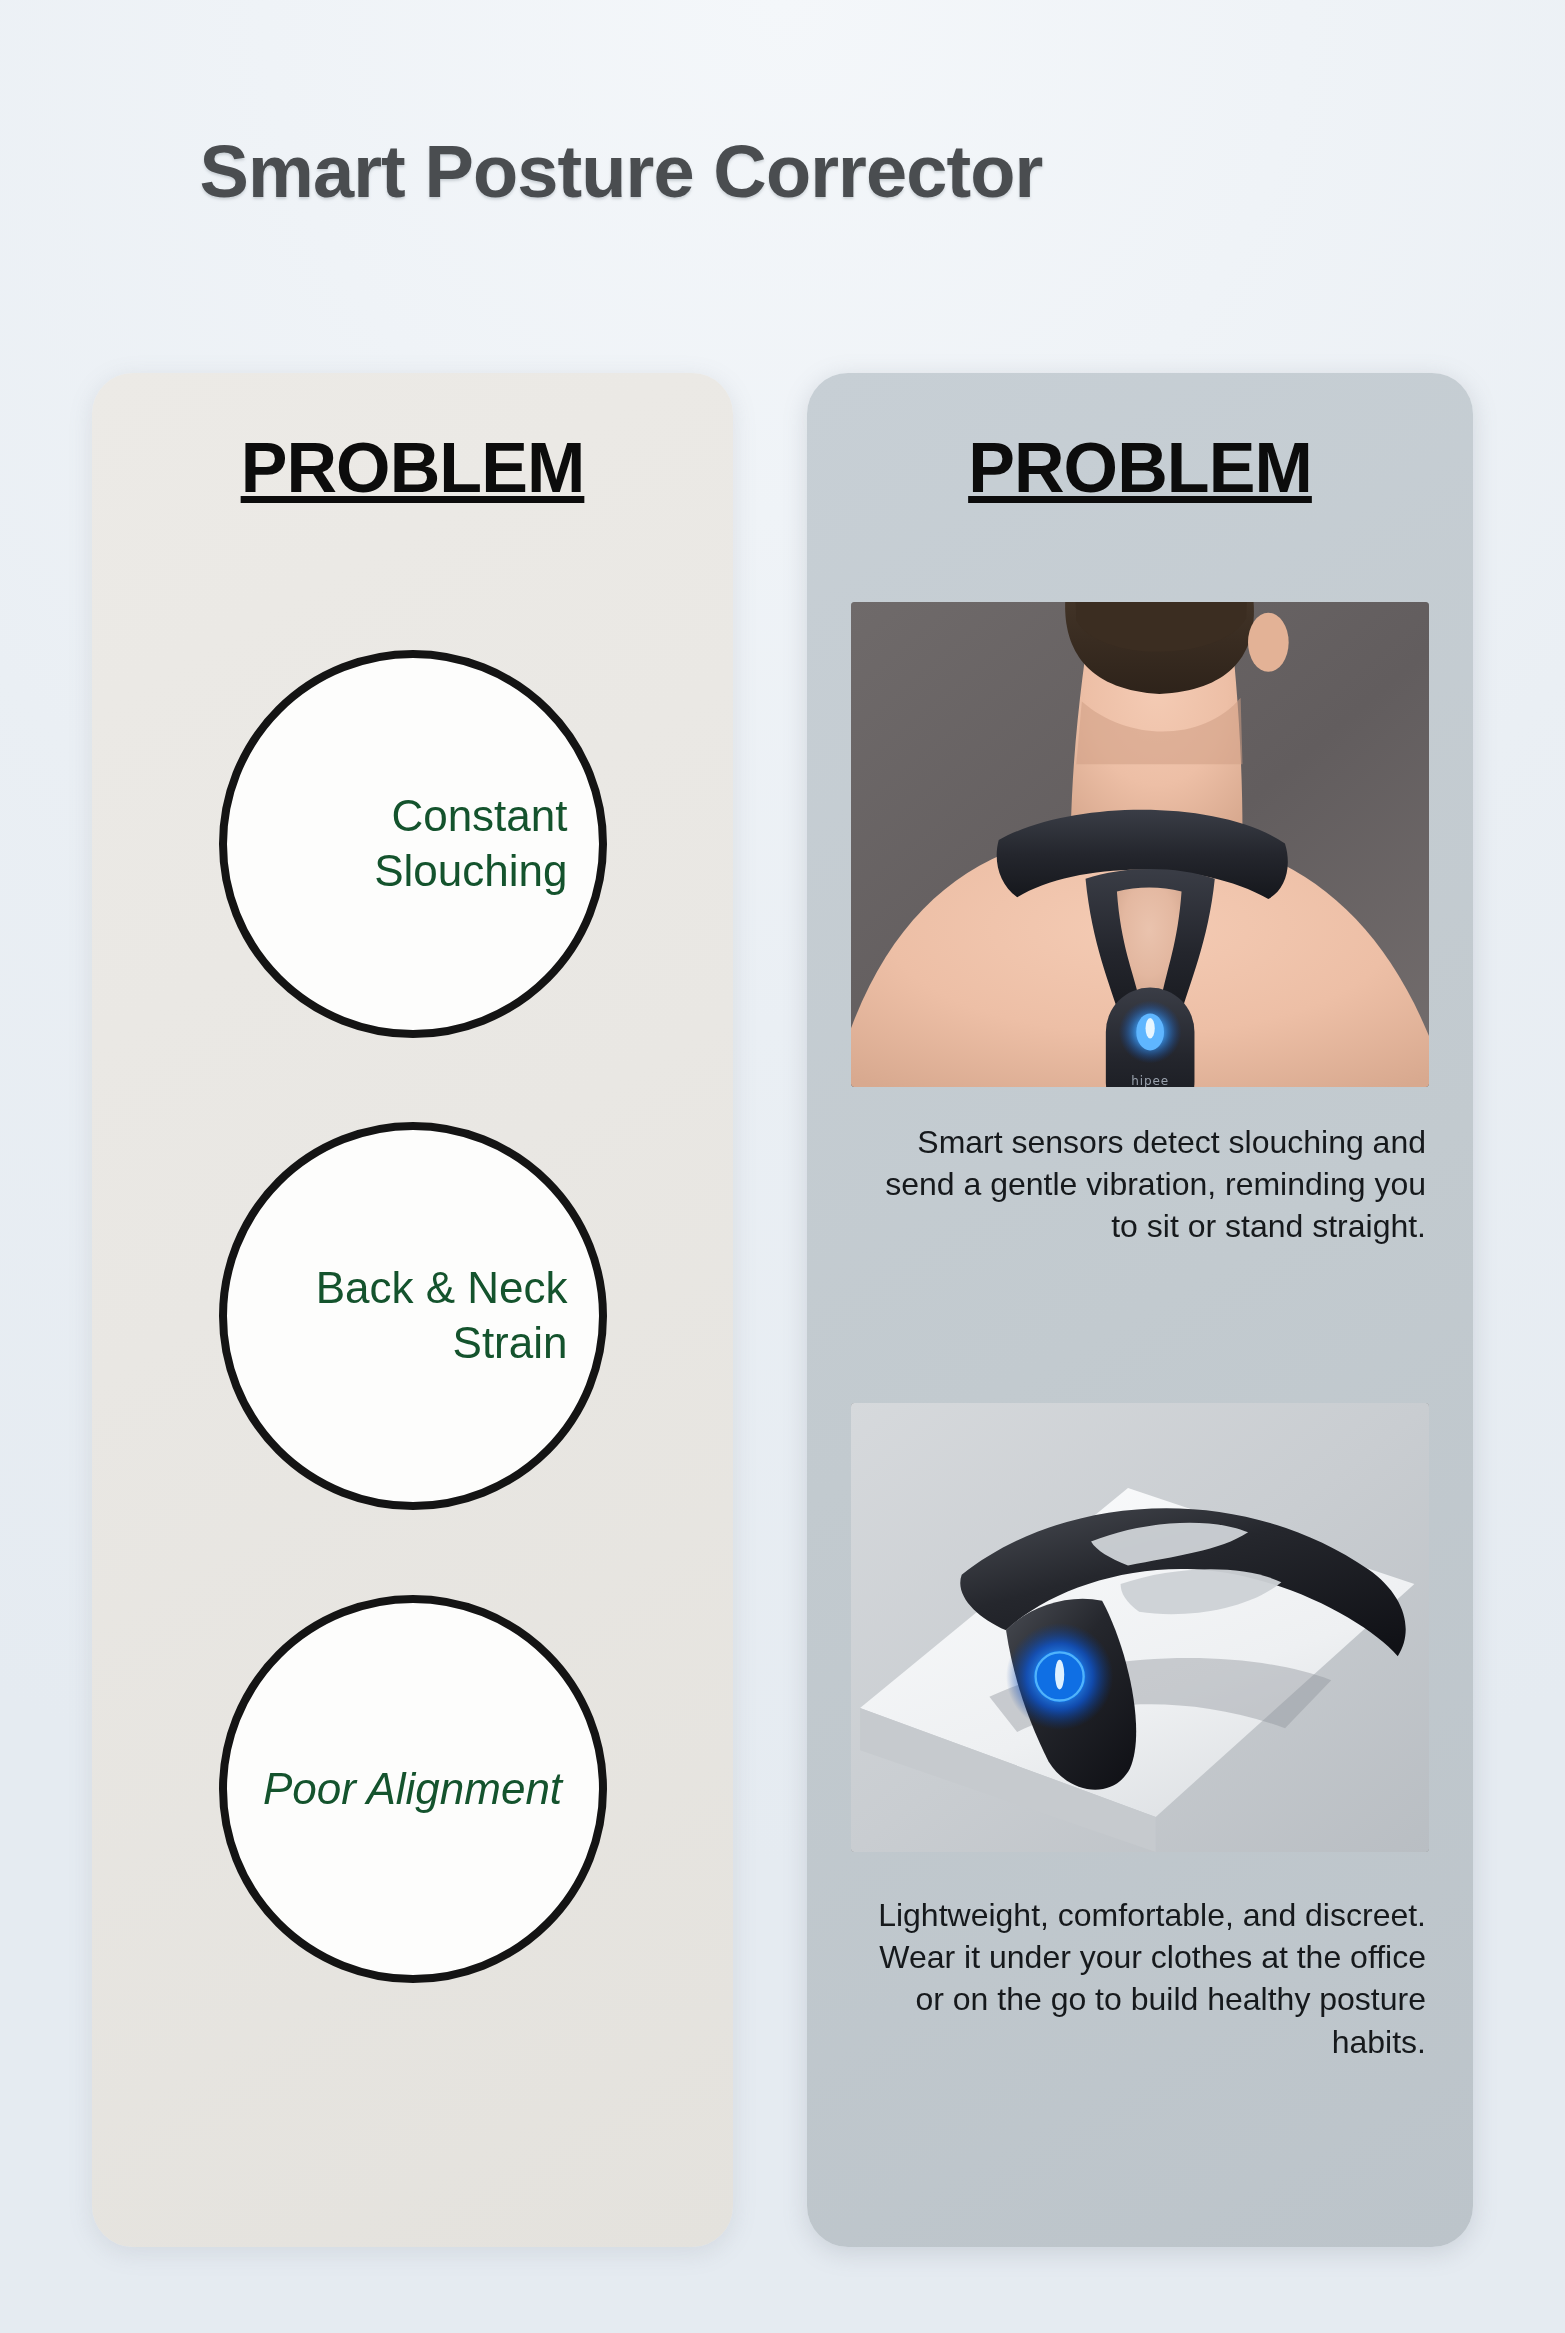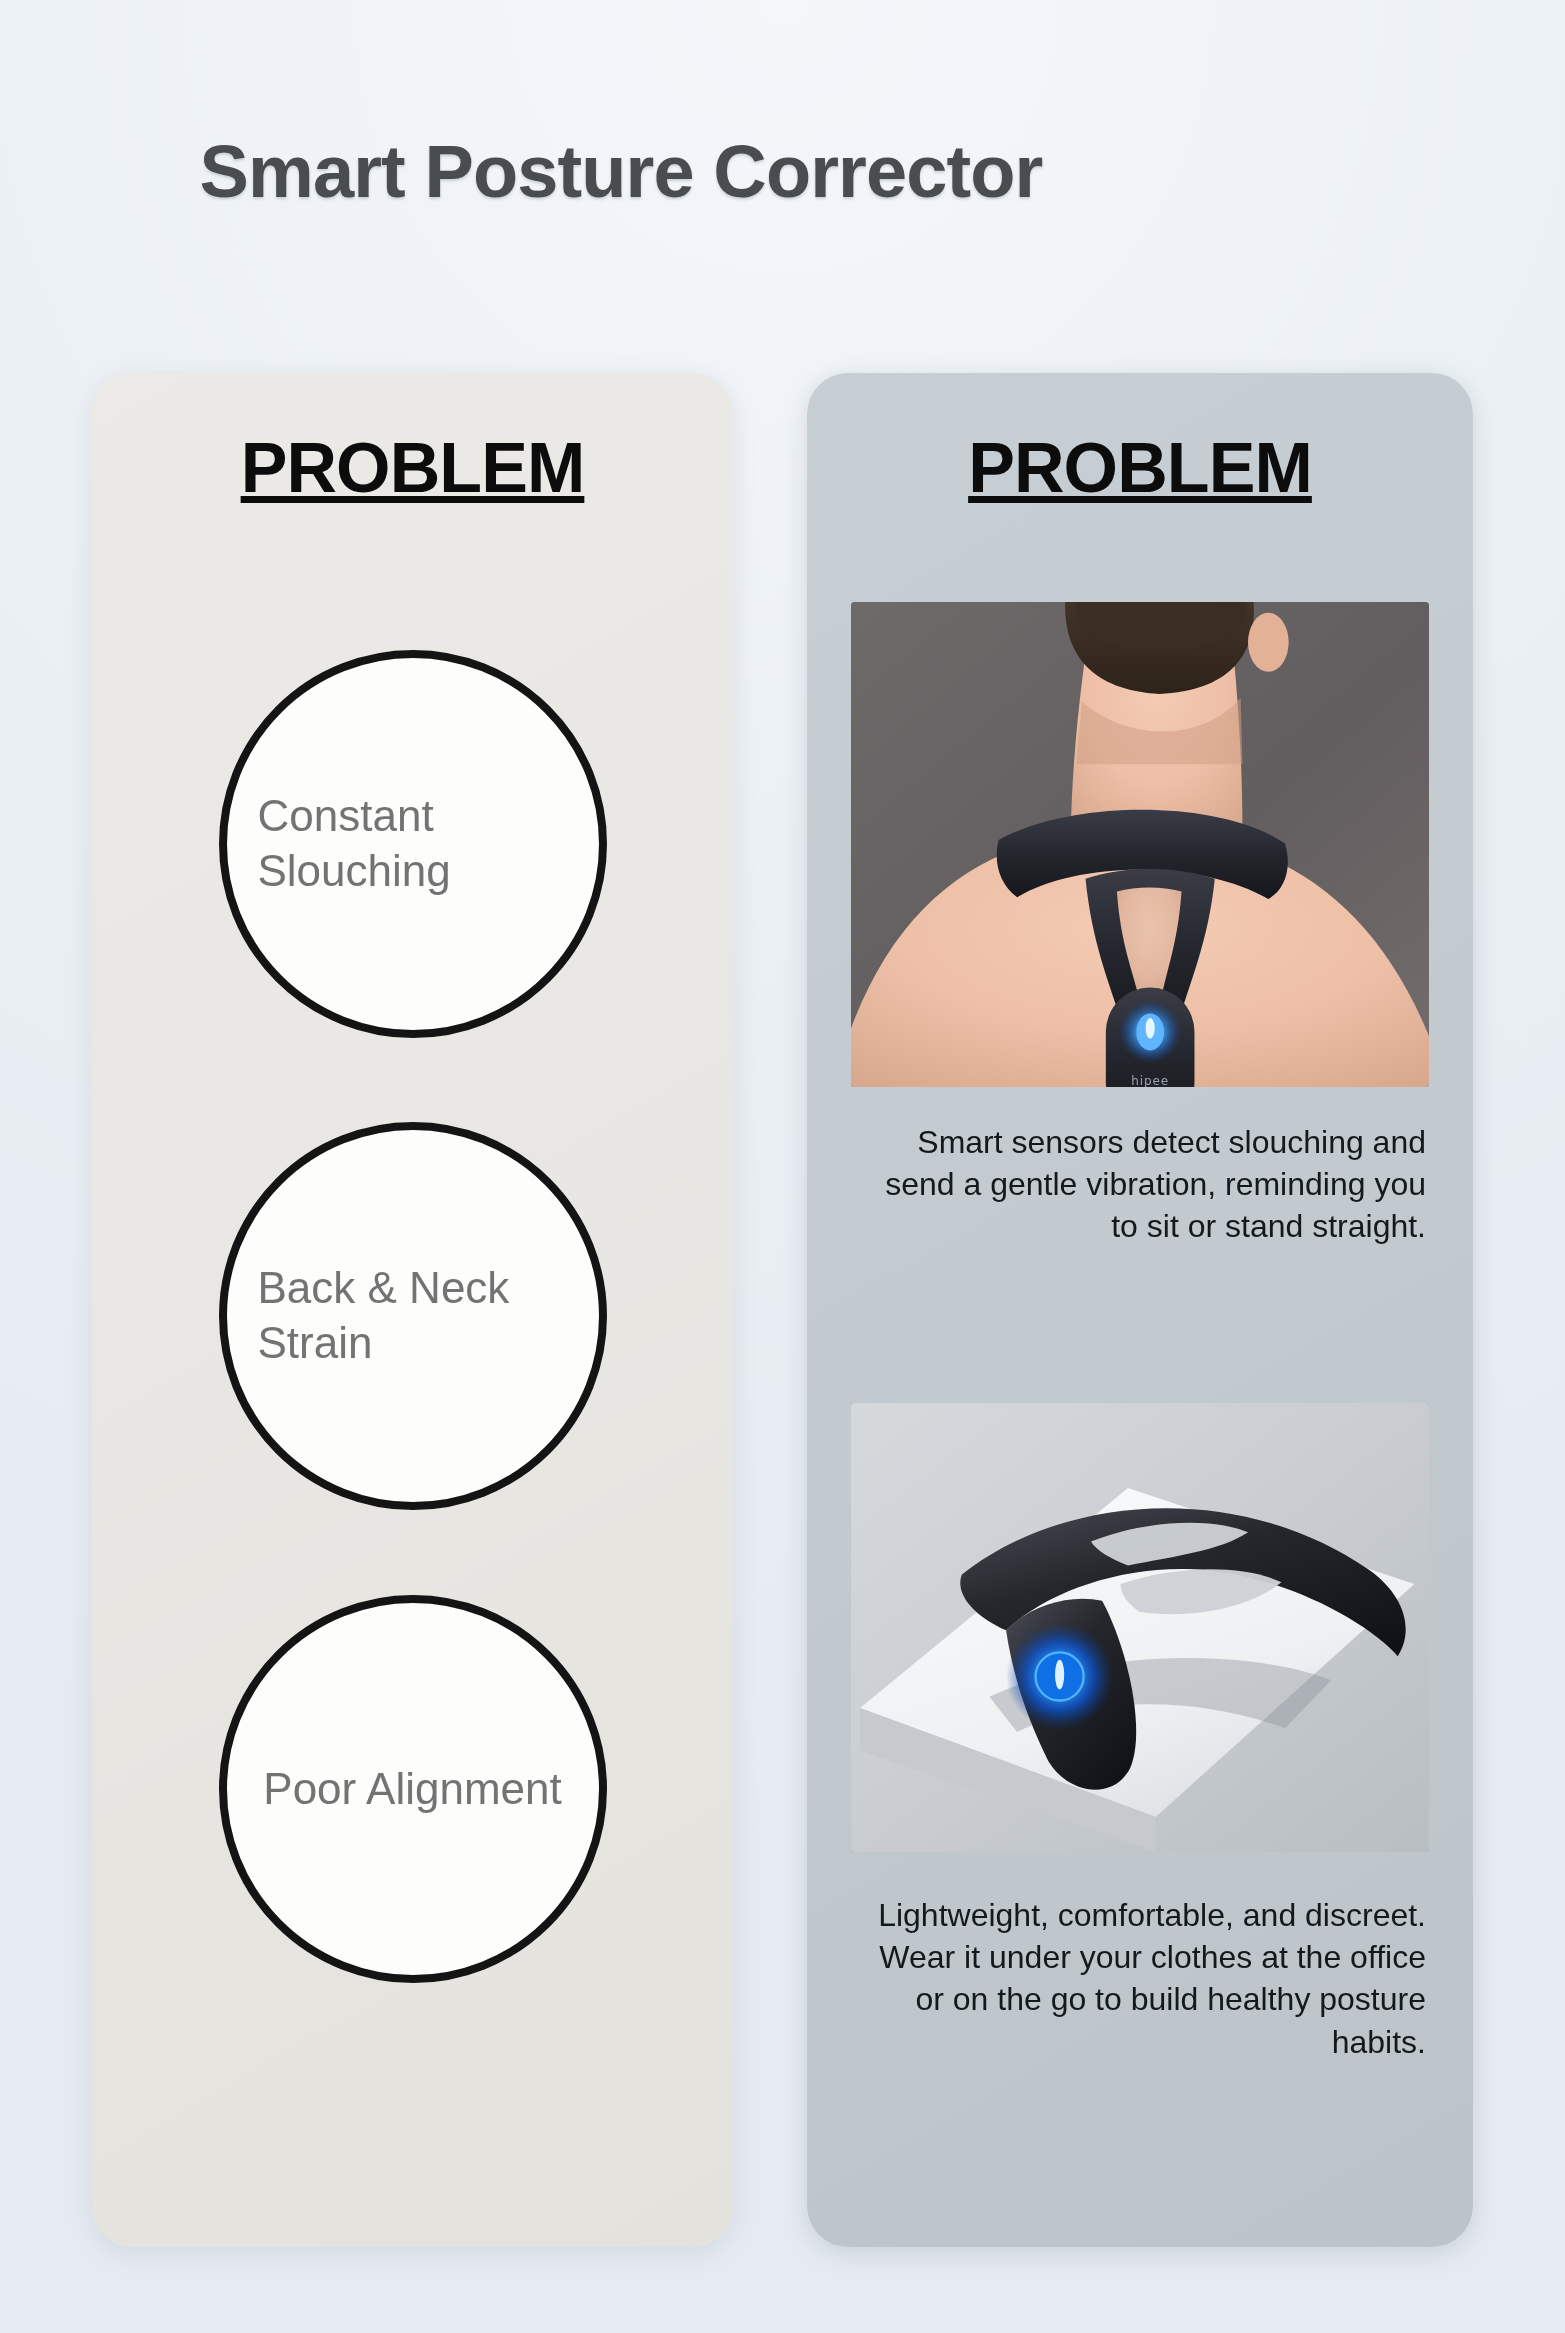--- a/index.html
+++ b/index.html
@@ -68,29 +68,29 @@
     position:absolute;
     left:50%;
     transform:translateX(-50%);
     width:388px; height:388px;
     border-radius:50%;
     background:#fdfdfc;
     border:8.3px solid #141414;
     display:flex;
     align-items:center;
     justify-content:center;
-    text-align:left;
+    text-align:right;
     font-size:44px;
     line-height:1.24;
-    color:#737373;
+    color:#14532d;
     padding:0 31px;
   }
   #circle-0 { top:277px; }
   #circle-1 { top:749px; }
-  #circle-2 { top:1222px; }
+  #circle-2 { top:1222px;font-style:italic; }
 
   
   .photo {
     position:absolute;
     left:50%; transform:translateX(-50%);
     width:578px; height:485px;
     border-radius:3.7px;
     overflow:hidden;
     background:#8d8d8d;
   }

